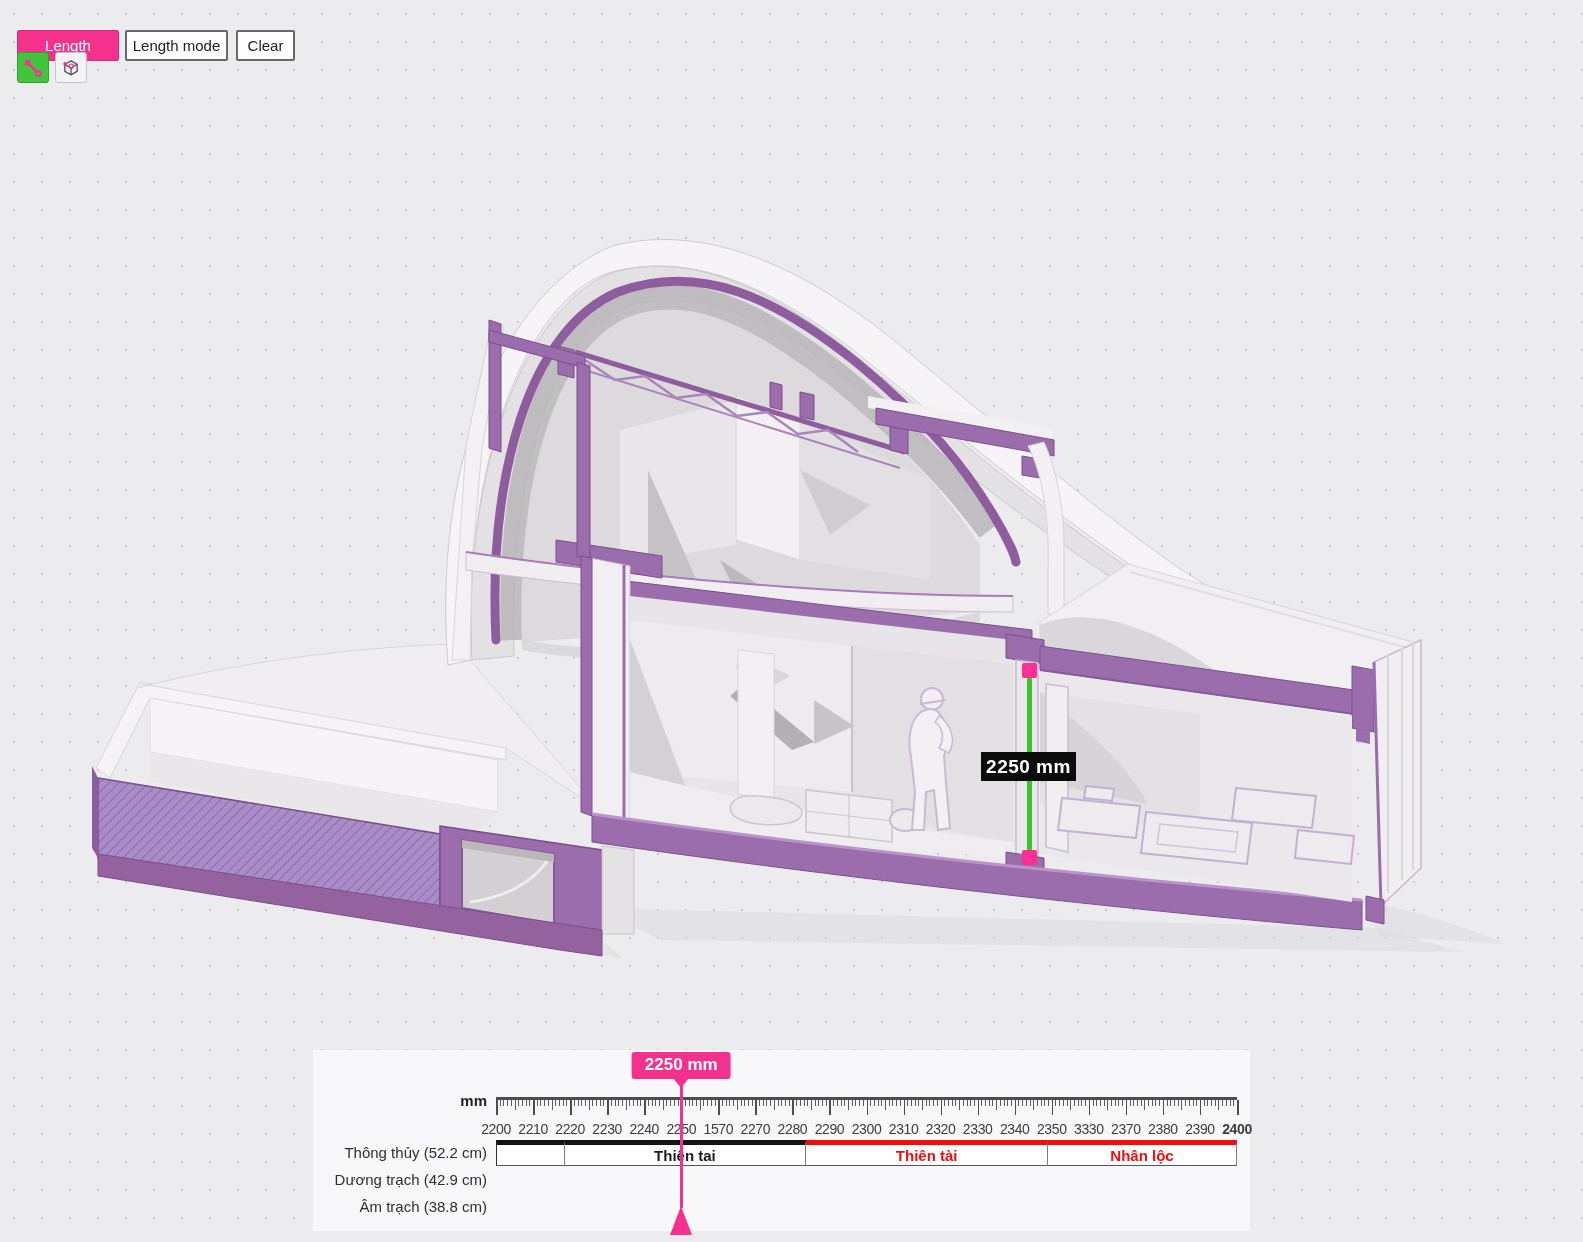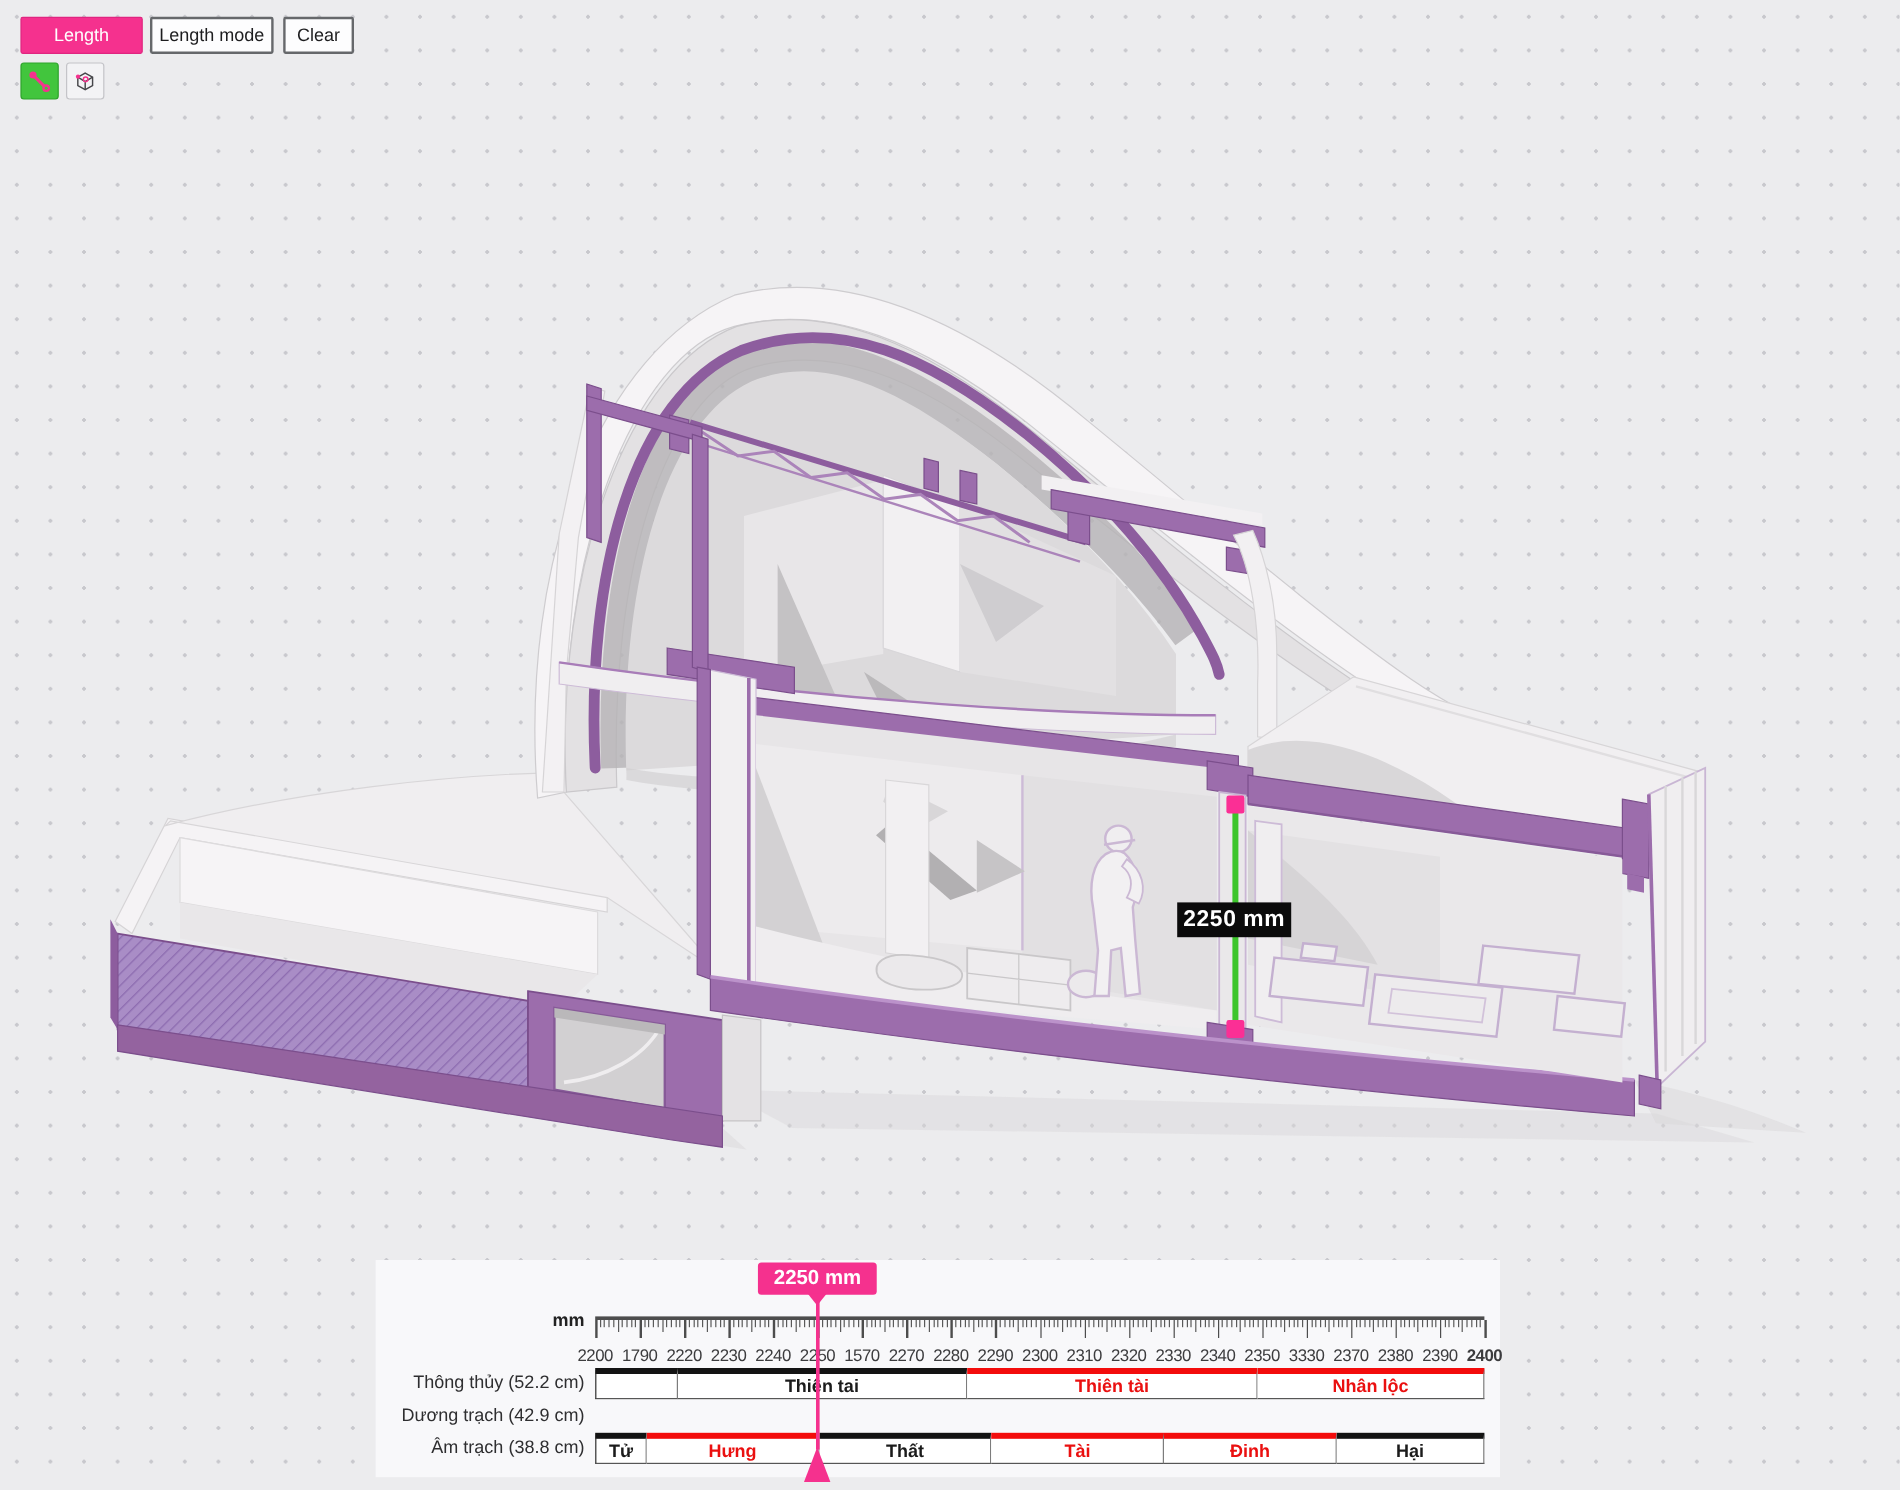--- a/index.html
+++ b/index.html
@@ -7,21 +7,21 @@
   body {
     position:relative;
     font-family:"Liberation Sans", sans-serif;
     background-color:#ececee;
     background-image:radial-gradient(circle, #c8c8cd 1.3px, transparent 1.45px);
     background-size:28px 28px;
   }
   
   .toolbar-btn {
     position:absolute; height:31px; display:flex; align-items:center; justify-content:center;
-    font-size:15px; border-radius:2px; cursor:pointer; user-select:none;
+    font-size:15px; border-radius:2px; cursor:pointer; user-select:none;margin-top:16px;
   }
   #btn-length { left:17px; top:14px; width:102px; background:#f5318e; color:#fff; border:1px solid #e02580; }
   #btn-single { left:125px; top:14px; width:103px; background:#fdfdfe; color:#1d1d1f; border:2px solid #66686b; }
   #btn-clear  { left:236px; top:14px; width:59px;  background:#fdfdfe; color:#1d1d1f; border:2px solid #66686b; }
   .tool-btn {
     position:absolute; width:32px; height:31px; border-radius:3px; cursor:pointer;
     display:flex; align-items:center; justify-content:center;
   }
   #tool-line { left:17px; top:52px; background:#42c53d; border:1px solid #2ea32c; }
   #tool-box  { left:55px; top:52px; background:#f3f3f5; border:1px solid #c4c4c8; }
@@ -476,21 +476,21 @@
       <div class="tick" style="left: 718.77px;"></div>
       <div class="tick mid" style="left: 722.475px;"></div>
       <div class="tick" style="left: 726.18px;"></div>
       <div class="tick" style="left: 729.885px;"></div>
       <div class="tick" style="left: 733.59px;"></div>
       <div class="tick" style="left: 737.295px;"></div>
       <div class="tick major" style="left: 741px;"></div>
     </div>
   <div id="tick-labels">
       <span style="left: 0px;">2200</span>
-      <span style="left: 37.05px;">1790</span>
+      <span style="left: 37.05px;">2210</span>
       <span style="left: 74.1px;">2220</span>
       <span style="left: 111.15px;">2230</span>
       <span style="left: 148.2px;">2240</span>
       <span style="left: 185.25px;">2250</span>
       <span style="left: 222.3px;">1570</span>
       <span style="left: 259.35px;">2270</span>
       <span style="left: 296.4px;">2280</span>
       <span style="left: 333.45px;">2290</span>
       <span style="left: 370.5px;">2300</span>
       <span style="left: 407.55px;">2310</span>
@@ -516,40 +516,20 @@
       <div class="seg black" style="left: 68.5425px; width: 241.751px;">
         <span>Thiên tai</span>
       </div>
       <div class="seg red" style="left: 310.294px; width: 241.751px;">
         <span>Thiên tài</span>
       </div>
       <div class="seg red" style="left: 552.045px; width: 188.955px;">
         <span>Nhân lộc</span>
       </div>
     </div>
-  <div id="row-segs-2" class="ruler-row-bar" style="top:144px">
-      <div class="seg black first" style="left: 0px; width: 42.978px;">
-        <span>Tử</span>
-      </div>
-      <div class="seg red" style="left: 42.978px; width: 143.754px;">
-        <span>Hưng</span>
-      </div>
-      <div class="seg black" style="left: 186.732px; width: 143.754px;">
-        <span>Thất</span>
-      </div>
-      <div class="seg red" style="left: 330.486px; width: 143.754px;">
-        <span>Tài</span>
-      </div>
-      <div class="seg red" style="left: 474.24px; width: 143.754px;">
-        <span>Đinh</span>
-      </div>
-      <div class="seg black" style="left: 617.994px; width: 123.006px;">
-        <span>Hại</span>
-      </div>
-    </div>
 
   <div id="indicator" style="left: 368.25px;">
     <div id="indicator-badge">2250 mm</div>
     <div id="indicator-tail"></div>
     <div id="indicator-line"></div>
     <div id="indicator-arrow"></div>
   </div>
 </div>
 
 </body></html>

